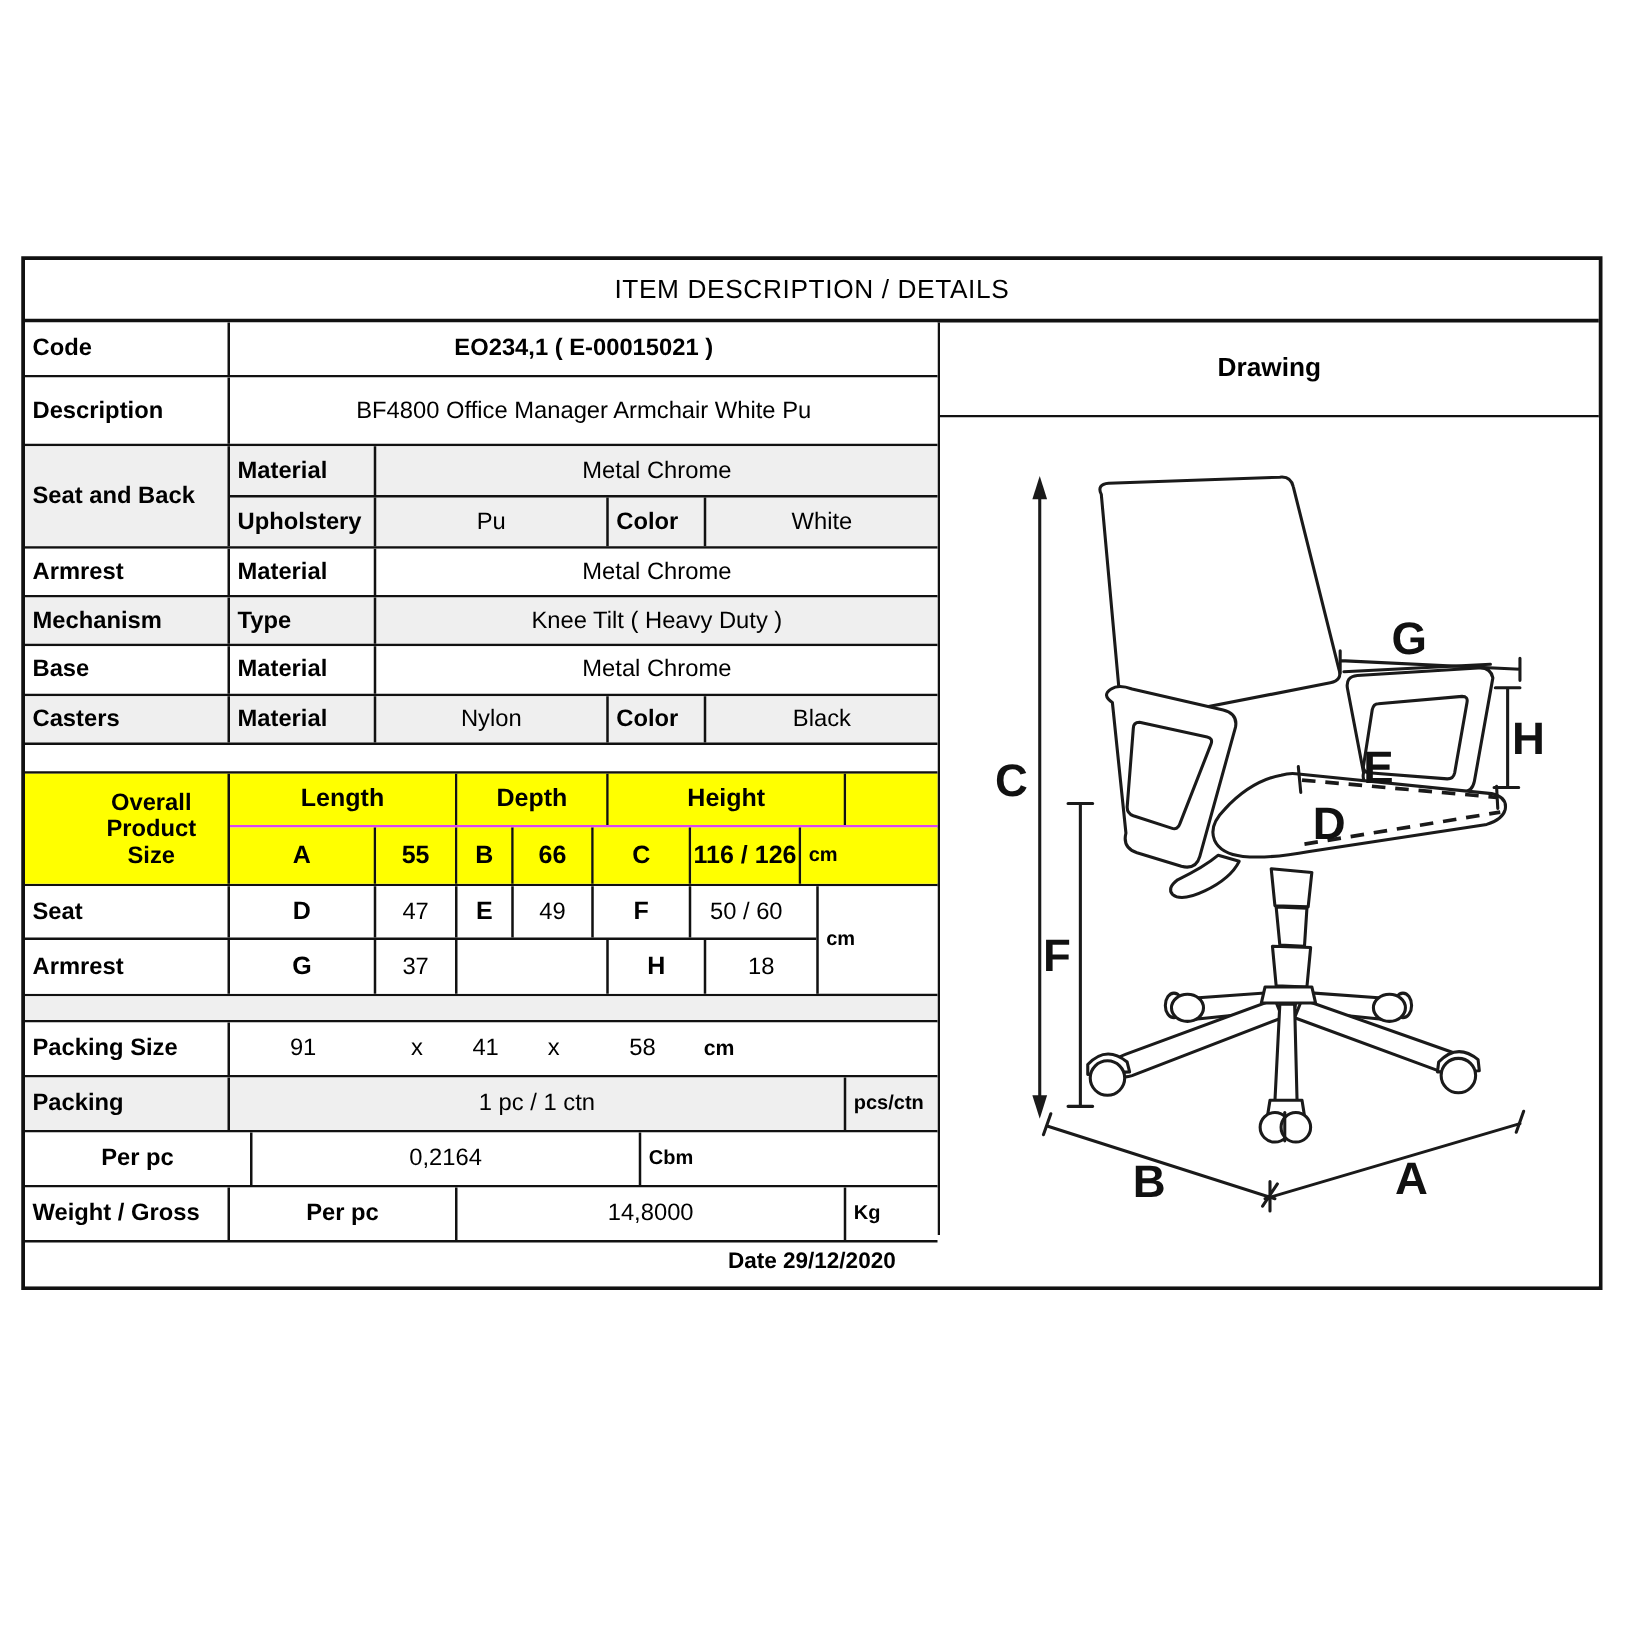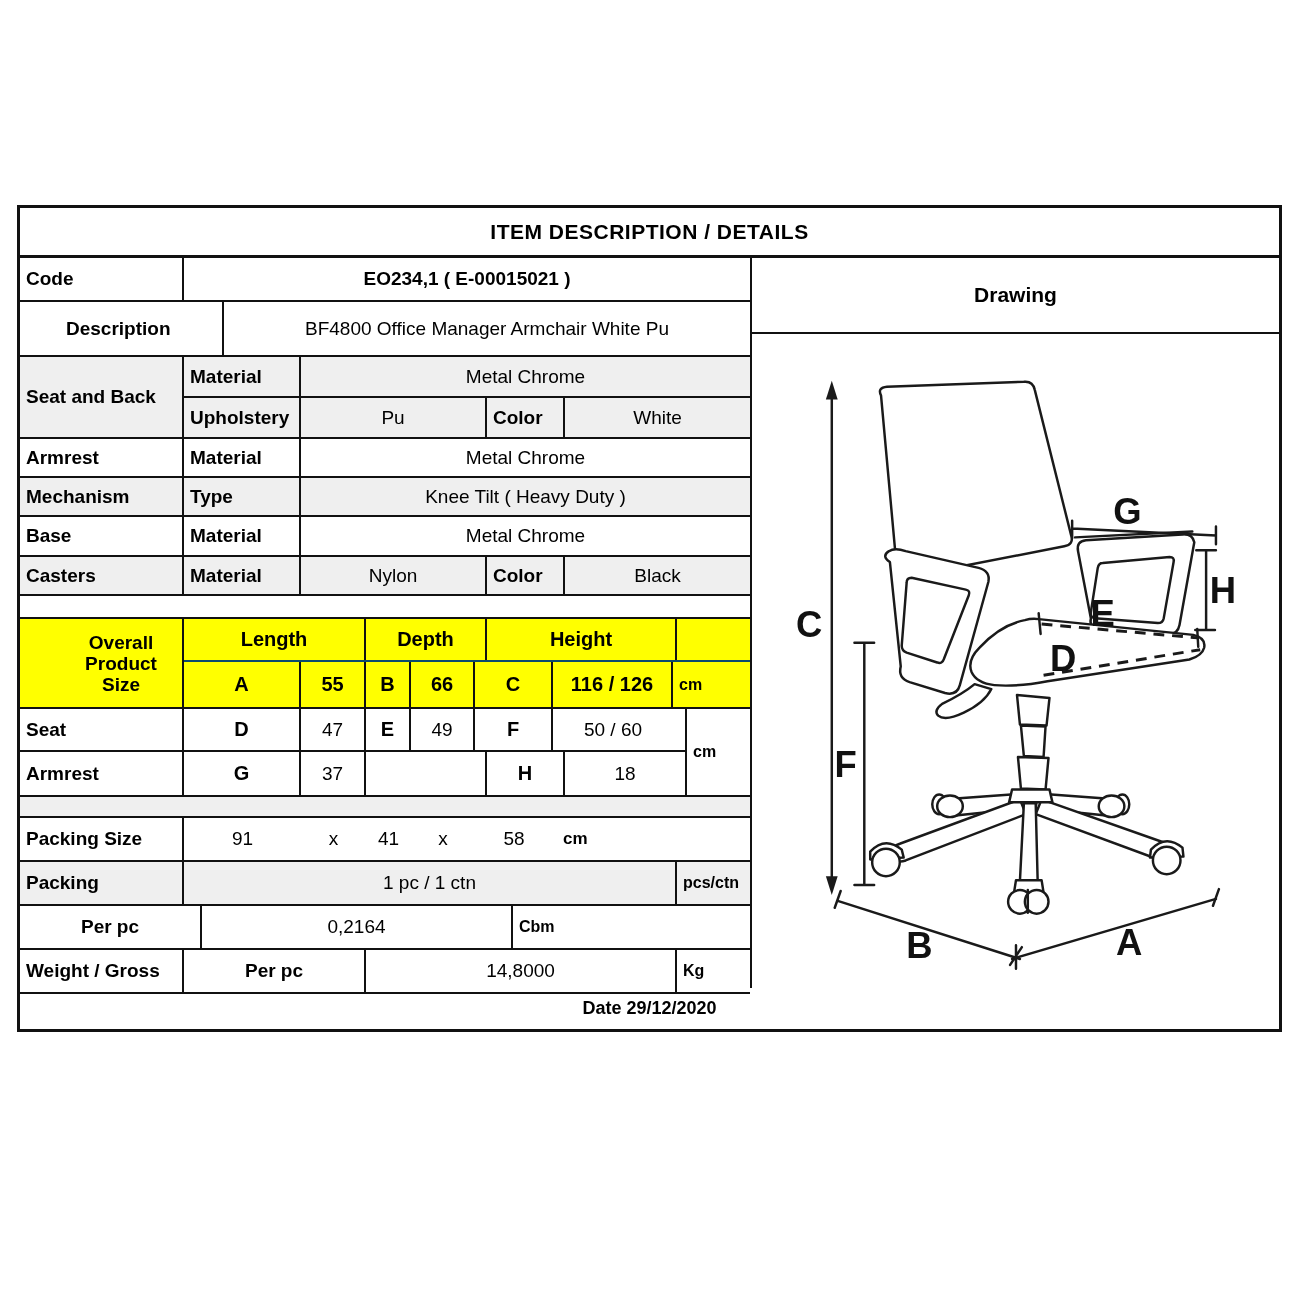--- a/index.html
+++ b/index.html
@@ -8,42 +8,42 @@
     font-family:"Liberation Sans", sans-serif;color:#000;
     position:relative;overflow:hidden;
   }
   .sheet{
     position:absolute;left:17px;top:205px;width:1265px;height:827px;
     border:3px solid #111;box-sizing:border-box;background:#fff;
   }
   .hdr-row{
     height:50px;border-bottom:3px solid #111;box-sizing:border-box;
     display:flex;align-items:center;justify-content:center;
-    font-weight:bold;font-size:21px;letter-spacing:.5px;
+    font-weight:normal;font-size:21px;letter-spacing:.5px;
   }
   .tbody{display:flex;height:730px;}
   .left{width:732px;border-right:2px solid #111;box-sizing:border-box;}
   .right{flex:1;display:flex;flex-direction:column;}
   .row{display:flex;border-bottom:2px solid #111;box-sizing:border-box;background:#fff;}
   .row.shade{background:#efefef;}
   .cell{
     box-sizing:border-box;border-right:2px solid #111;
     display:flex;align-items:center;font-size:19px;
     padding:0 6px;overflow:hidden;white-space:nowrap;
   }
   .cell.last{border-right:none;}
   .lab{font-weight:bold;justify-content:flex-start;}
   .val{justify-content:center;padding:0 2px;}
   .bold{font-weight:bold;}
   .small{font-size:16px;}
   .c0{width:164px;} .c1{width:117px;} .c2{width:65px;} .c3{width:45px;}
-  .c4{width:64px;} .c5{width:78px;} .c6{width:120px;} .c7{width:73px;flex:1;}
+  .c4{width:64px;} .c5{width:78px;} .c6{width:88px;} .c7{width:73px;flex:1;}
   .w182{width:182px;} .w121{width:121px;} .w190{width:190px;}
   .w186{width:186px;} .w311{width:311px;} .w493{width:493px;}
-  .h44{height:44px;} .h55{height:55px;padding-left:40px;} .h41{height:41px;} .h39{height:39px;}
+  .h44{height:44px;} .h55{height:55px;} .h41{height:41px;} .h39{height:39px;}
   .h40{height:40px;} .h23{height:23px;} .h43{height:43px;} .h45{height:45px;}
   .h21{height:21px;}
   .group{display:flex;border-bottom:2px solid #111;box-sizing:border-box;}
   .group .glabel{
     width:164px;box-sizing:border-box;border-right:2px solid #111;
     display:flex;align-items:center;font-weight:bold;font-size:19px;padding:0 6px;
   }
   .group .ginner{flex:1;display:flex;flex-direction:column;}
   .group .ginner .row{background:transparent;}
   .group .ginner .row:last-child{border-bottom:none;}
@@ -137,21 +137,21 @@
         <div class="cell val w186">Nylon</div>
         <div class="cell lab c5">Color</div>
         <div class="cell val c7 last">Black</div>
       </div>
 
       <div class="row h23"></div>
 
       <div class="group">
         <div class="glabel yellow ylabel" style="justify-content:center;padding-left:46px;">Overall Product Size</div>
         <div class="ginner">
-          <div class="row h43 yellow" style="border-bottom:2px solid #0c4a6e;">
+          <div class="row h43 yellow" style="border-bottom:2px solid #d946ef;">
             <div class="cell val bold w182 yellow" style="font-size:20px;">Length</div>
             <div class="cell val bold w121 yellow" style="font-size:20px;">Depth</div>
             <div class="cell val bold w190 yellow" style="font-size:20px;">Height</div>
             <div class="cell c7 last yellow"></div>
           </div>
           <div class="row h45 yellow">
             <div class="cell val bold c1 yellow" style="font-size:20px;">A</div>
             <div class="cell val bold c2 yellow" style="font-size:20px;">55</div>
             <div class="cell val bold c3 yellow" style="font-size:20px;">B</div>
             <div class="cell val bold c4 yellow" style="font-size:20px;">66</div>

